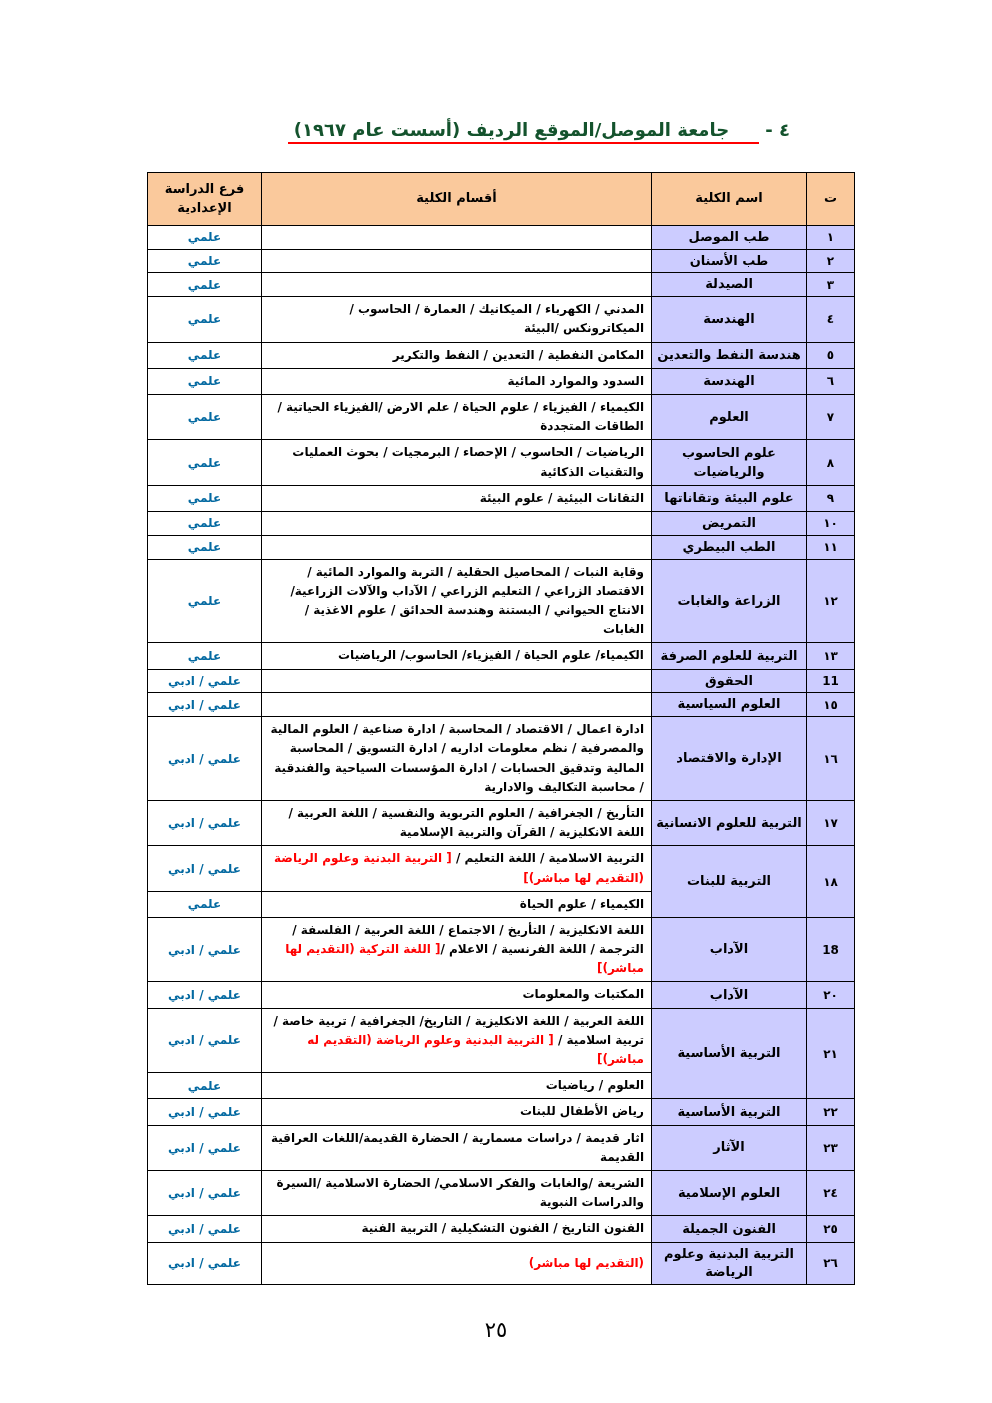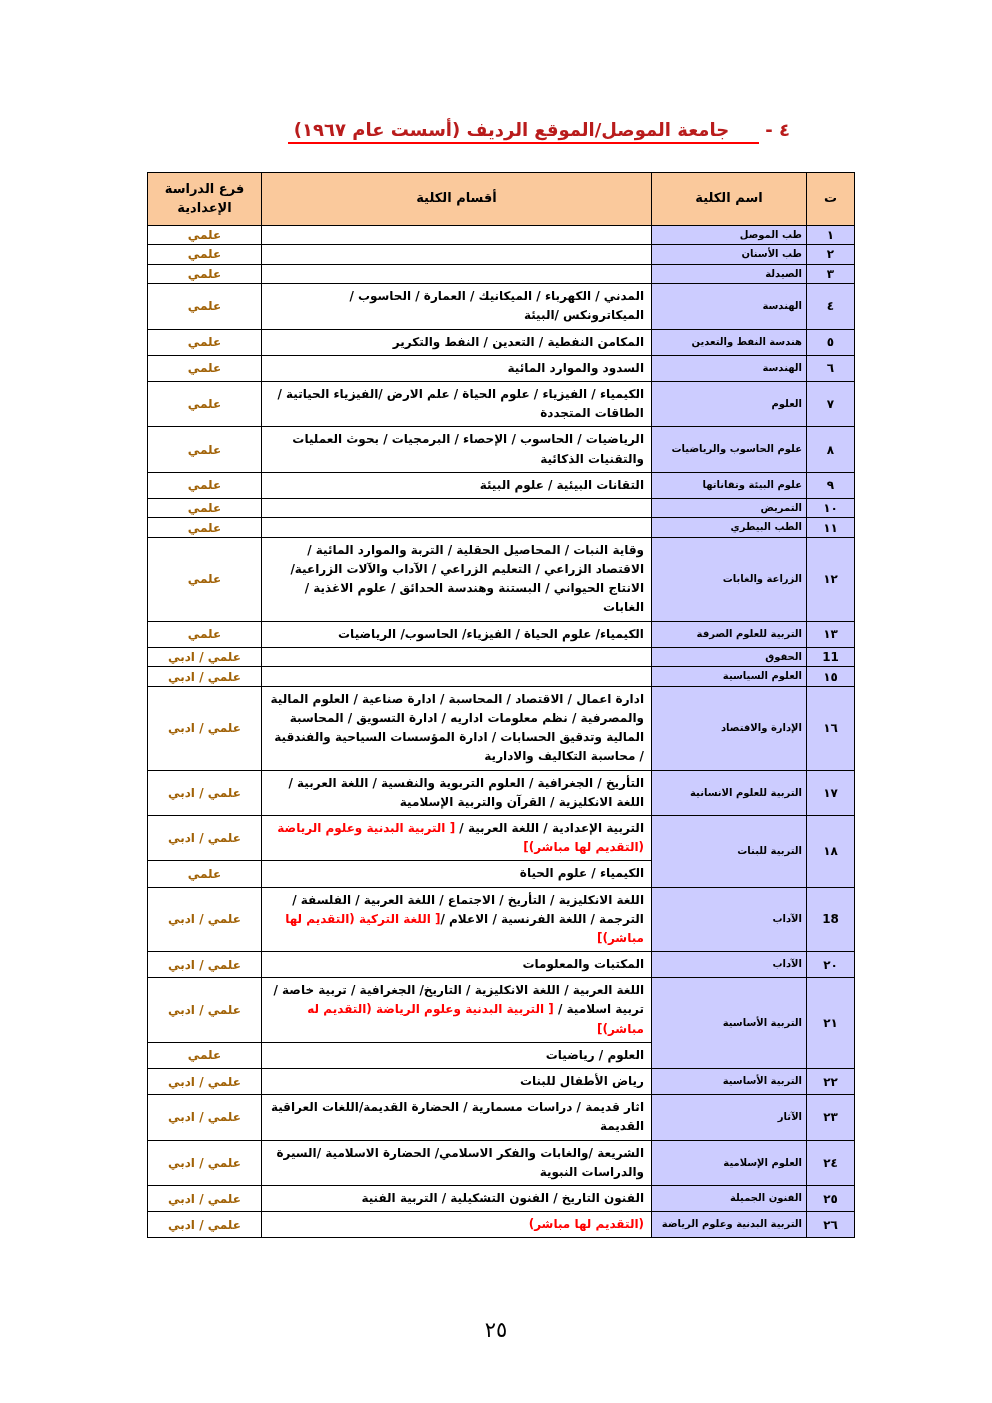--- a/index.html
+++ b/index.html
@@ -5,21 +5,21 @@
   * { margin:0; padding:0; box-sizing:border-box; }
   html,body { background:#ffffff; }
   body {
     width:992px; height:1403px; position:relative; overflow:hidden;
     font-family:"DejaVu Sans", sans-serif;
   }
   .page { position:absolute; inset:0; direction:rtl; }
 
   .title {
     position:absolute; top:119px; right:202px;
-    color:#b91c1c; font-weight:bold; font-size:18px; white-space:nowrap;
+    color:#14532d; font-weight:bold; font-size:18px; white-space:nowrap;
   }
   .title-num { margin-left:6px; }
   .title-text {
     display:inline-block;
     border-bottom:2px solid #FF0000;
     padding:0 30px 2px 6px; 
   }
 
   table.colleges {
     position:absolute; top:172px; right:137px; width:707px;
@@ -30,29 +30,29 @@
   th {
     background:#FAC99C; color:#000;
     font-size:13px; font-weight:bold; text-align:center; vertical-align:middle;
     padding:7px 3px; line-height:1.45;
   }
   td { font-weight:bold; vertical-align:middle; }
   td.num {
     background:#CCCCFF; text-align:center; font-size:12px; padding:2px;
   }
   td.college {
-    background:#CCCCFF; text-align:right; font-size:10px;
+    background:#CCCCFF; text-align:center; font-size:13px;
     padding:2px 4px; line-height:1.45;
   }
   td.dept {
     background:#ffffff; font-size:12px;
     padding:3px 7px; line-height:1.6; color:#000;
   }
   td.branch {
-    background:#ffffff; color:#a16207; text-align:center;
+    background:#ffffff; color:#0369a1; text-align:center;
     font-size:12px; padding:2px;
   }
   .red { color:#FF0000; }
 
   .page-number {
     position:absolute; top:1318px; left:0; width:100%;
     text-align:center; font-size:21px; color:#000;
   }
 </style>
 </head>
@@ -178,21 +178,21 @@
         </tr>
         <tr>
           <td class="num" rowspan="1">١٧</td>
           <td class="college" rowspan="1">التربية للعلوم الانسانية</td>
           <td class="dept"><span>التأريخ / الجغرافية / العلوم التربوية والنفسية / اللغة العربية / اللغة الانكليزية / القرآن والتربية الإسلامية</span></td>
           <td class="branch">علمي / ادبي</td>
         </tr>
         <tr>
           <td class="num" rowspan="2">١٨</td>
           <td class="college" rowspan="2">التربية للبنات</td>
-          <td class="dept"><span>التربية الإعدادية / اللغة العربية / </span><span class="red">[ التربية البدنية وعلوم الرياضة (التقديم لها مباشر)]</span></td>
+          <td class="dept"><span>التربية الاسلامية / اللغة التعليم / </span><span class="red">[ التربية البدنية وعلوم الرياضة (التقديم لها مباشر)]</span></td>
           <td class="branch">علمي / ادبي</td>
         </tr>
         <tr>
           <td class="dept"><span>الكيمياء / علوم الحياة</span></td>
           <td class="branch">علمي</td>
         </tr>
         <tr>
           <td class="num" rowspan="1">18</td>
           <td class="college" rowspan="1">الآداب</td>
           <td class="dept"><span>اللغة الانكليزية / التأريخ / الاجتماع / اللغة العربية / الفلسفة / الترجمة / اللغة الفرنسية / الاعلام /</span><span class="red">[ اللغة التركية (التقديم لها مباشر)]</span></td>

